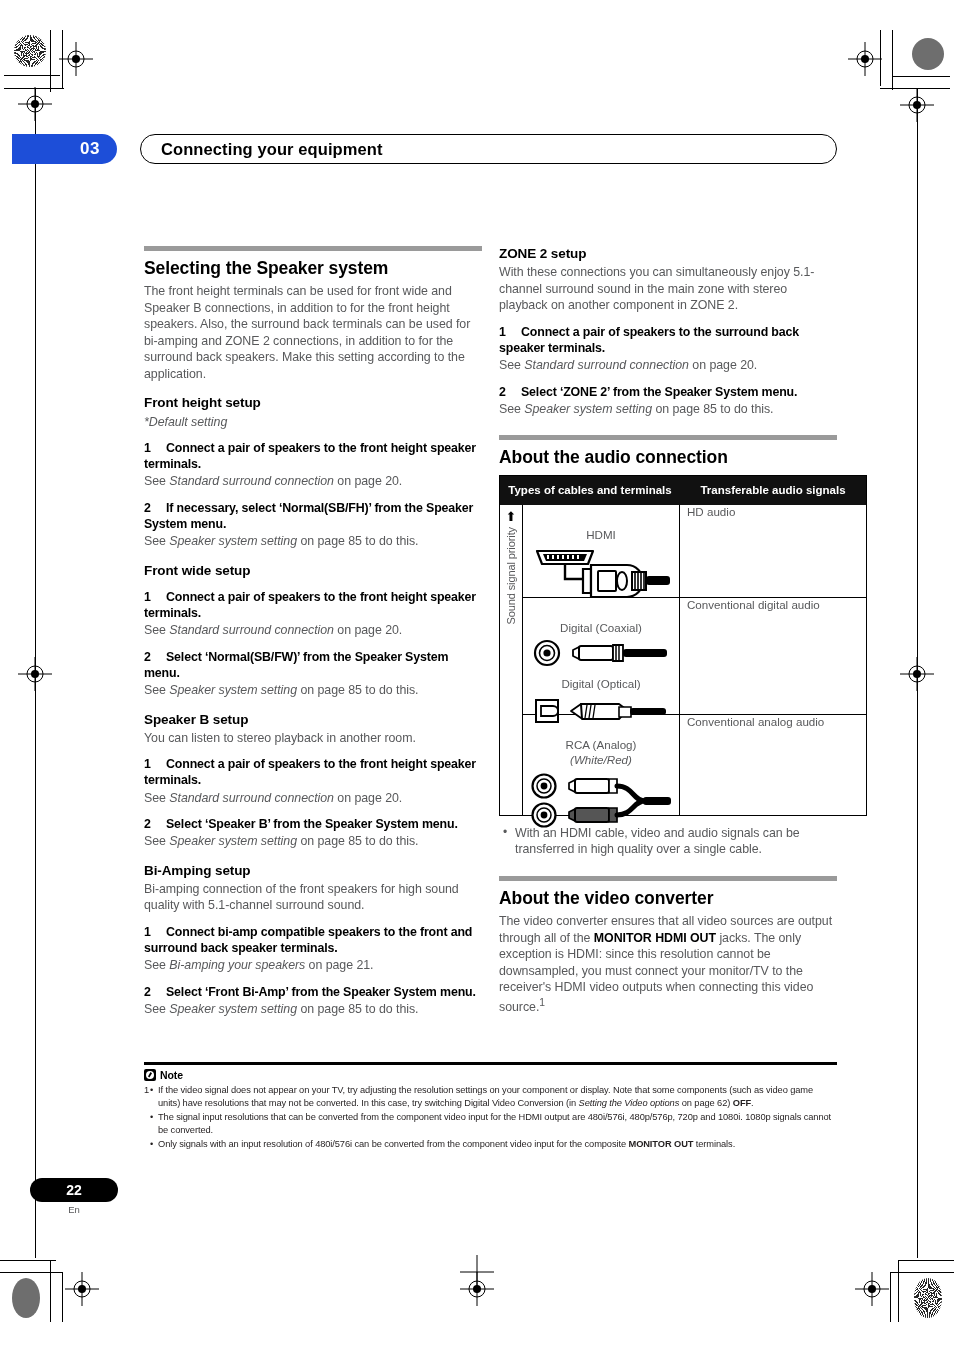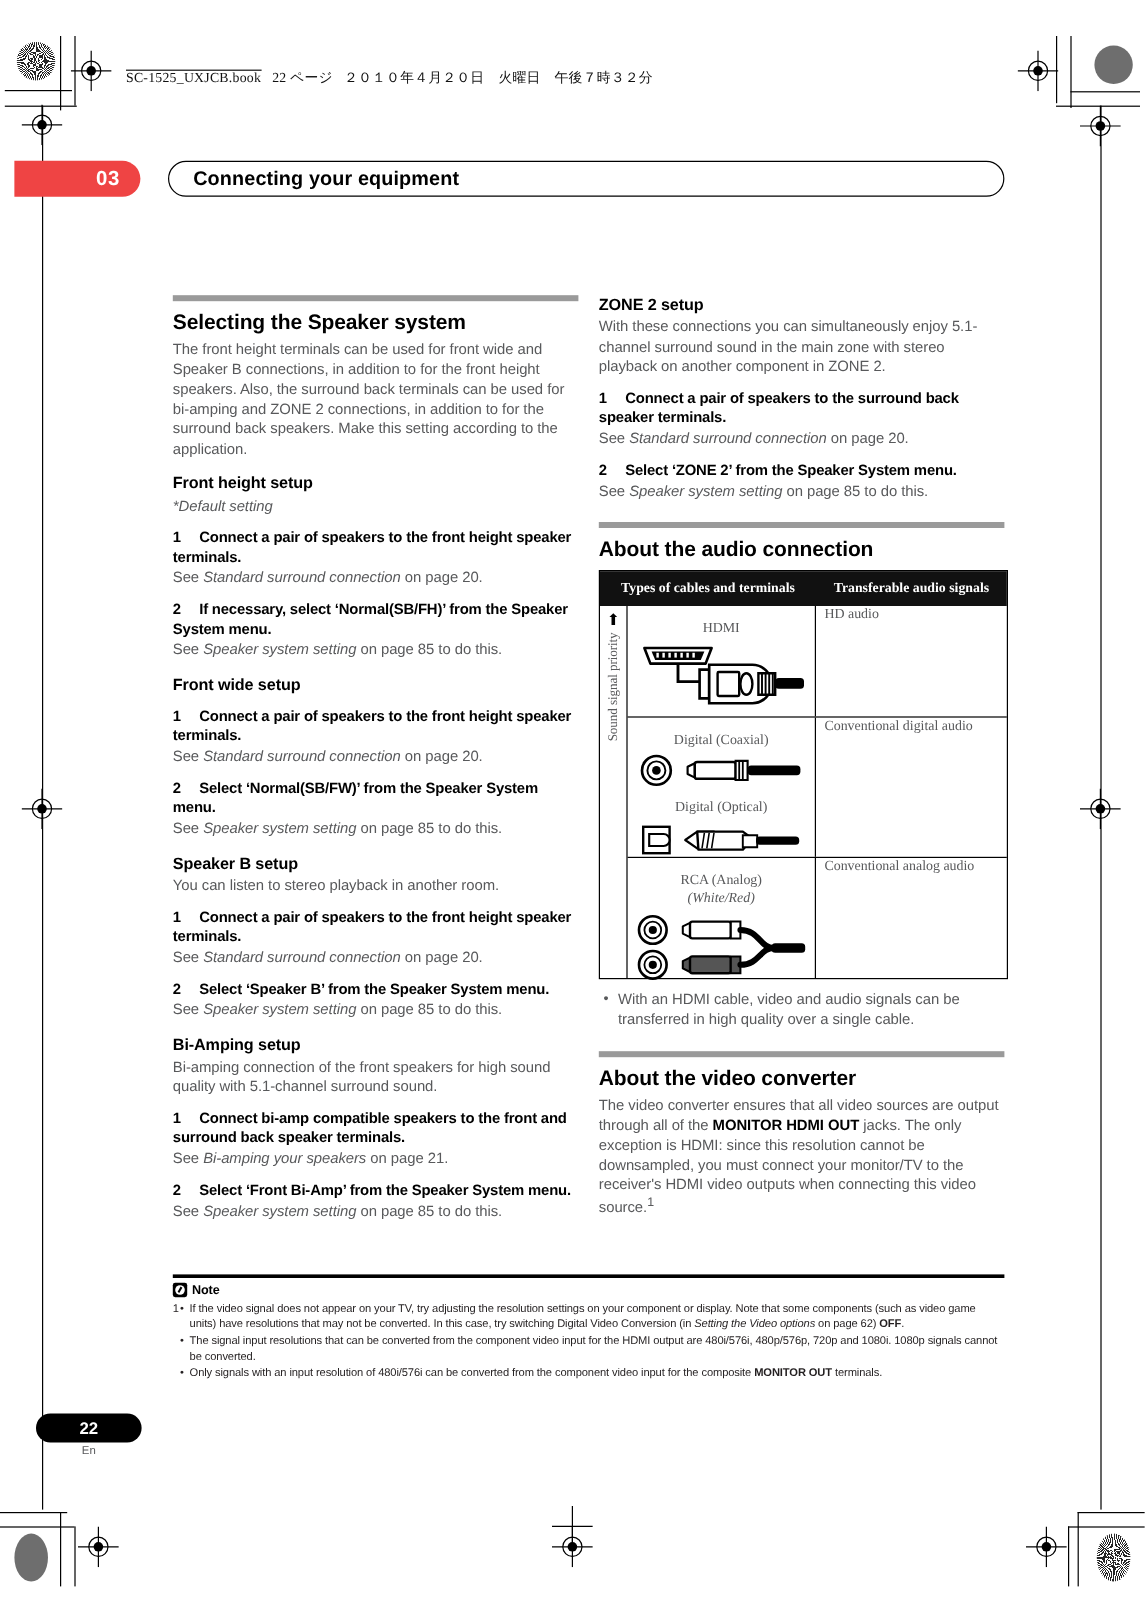--- a/index.html
+++ b/index.html
@@ -26,21 +26,21 @@
   .bookline{
     position:absolute;left:105px;top:57px;
     font-family:"Liberation Serif", serif;font-size:11.5px;color:#111;
     white-space:nowrap;letter-spacing:.2px;
   }
   .bookline .u{border-top:1px solid #111;padding-top:0px;}
 
   
   .chapnum{
     position:absolute;left:12px;top:134px;width:105px;height:30px;
-    background:#ef4444;border-radius:0 15px 15px 0;
+    background:#1d4ed8;border-radius:0 15px 15px 0;
     color:#fff;font-size:17px;font-weight:bold;
     display:flex;align-items:center;justify-content:flex-end;
     padding-right:17px;box-sizing:border-box;letter-spacing:.5px;
   }
   .chaptitle{
     position:absolute;left:140px;top:134px;width:697px;height:30px;
     border:1.6px solid #000;border-radius:15px;box-sizing:border-box;
     display:flex;align-items:center;padding-left:20px;
     font-size:16.5px;font-weight:bold;color:#000;letter-spacing:.1px;
   }
@@ -68,22 +68,22 @@
     font-size:12.4px;font-weight:bold;color:#000;margin:10px 0 1px 0;
     line-height:1.3;letter-spacing:-.15px;
   }
   p.step .n{display:inline-block;width:22px;}
   p.italic{font-style:italic;}
   .it{font-style:italic;margin-top:36px;}
   .bk{color:#000;font-weight:bold;}
 
   
   .tbl{
-    width:341px;border:1.5px solid #000;box-sizing:border-box;
-    margin-top:8px;border-collapse:collapse;font-family:Liberation Serif, serif;
+    width:368px;border:1.5px solid #000;box-sizing:border-box;
+    margin-top:8px;border-collapse:collapse;
   }
   .tbl-head{
     background:#111;color:#fff;display:flex;
     font-size:11.5px;font-weight:bold;text-align:center;
   }
   .tbl-head .hc1{width:180px;padding:7px 4px;box-sizing:border-box;line-height:1.25;}
   .tbl-head .hc2{flex:1;padding:7px 4px;box-sizing:border-box;line-height:1.25;text-align:center;}
   .tbl-body{display:flex;}
   .priocol{
     width:23px;border-right:1.5px solid #000;box-sizing:border-box;
@@ -92,21 +92,21 @@
   }
   .prio-arrow{font-size:13px;line-height:1;color:#000;margin-bottom:4px;}
   .prio-text{
     writing-mode:vertical-rl;transform:rotate(180deg);
     font-size:11px;color:#58595b;white-space:nowrap;letter-spacing:-.1px;
   }
   .rows{flex:1;}
   .row{display:flex;border-bottom:1.2px solid #000;}
   .row:last-child{border-bottom:none;}
   .c1{width:157px;border-right:1.2px solid #000;box-sizing:border-box;
-      padding:11px 4px 7px;text-align:center;}
+      padding:22px 4px 7px;text-align:center;}
   .c2{flex:1;box-sizing:border-box;padding:0 7px;
       font-size:11.6px;color:#58595b;line-height:1.25;}
   .cap{font-size:11.6px;color:#58595b;line-height:1.3;}
   .cap.i{font-style:italic;}
   .figrow{display:flex;align-items:center;justify-content:center;gap:4px;margin-top:3px;}
 
   ul.bullets{margin:9px 0 1px 0;padding:0;list-style:none;}
   ul.bullets li{
     font-size:12.4px;color:#58595b;line-height:1.34;
     padding-left:16px;position:relative;letter-spacing:-.05px;
@@ -252,23 +252,20 @@
     <div class="crop v" style="left:890px;top:1272px;height:50px;"></div>
 
     <div class="reg" style="left:460px;top:1255px;">
       <svg width="34" height="34" viewBox="0 0 34 34">
         <line x1="17" y1="0" x2="17" y2="34" stroke="#000" stroke-width="1"></line>
         <line x1="0" y1="17" x2="34" y2="17" stroke="#000" stroke-width="1"></line>
       </svg>
     </div>
   </div>
 
-  <div class="bookline">
-    <span class="u">SC-1525_UXJCB.book</span>&nbsp;&nbsp;&nbsp;<span>22 ページ</span>&nbsp;&nbsp;&nbsp;<span>２０１０年４月２０日　火曜日　午後７時３２分</span>
-  </div>
 
   <div class="chapnum">03</div>
   <div class="chaptitle">Connecting your equipment</div>
 
   <div class="col left">
     <div class="rule"></div>
     <h1 class="sec">Selecting the Speaker system</h1>
     <p class="body">The front height terminals can be used for front wide and Speaker B connections, in addition to for the front height speakers. Also, the surround back terminals can be used for bi-amping and ZONE 2 connections, in addition to for the surround back speakers. Make this setting according to the application.</p>
 
     <h2 class="sub">Front height setup</h2>

